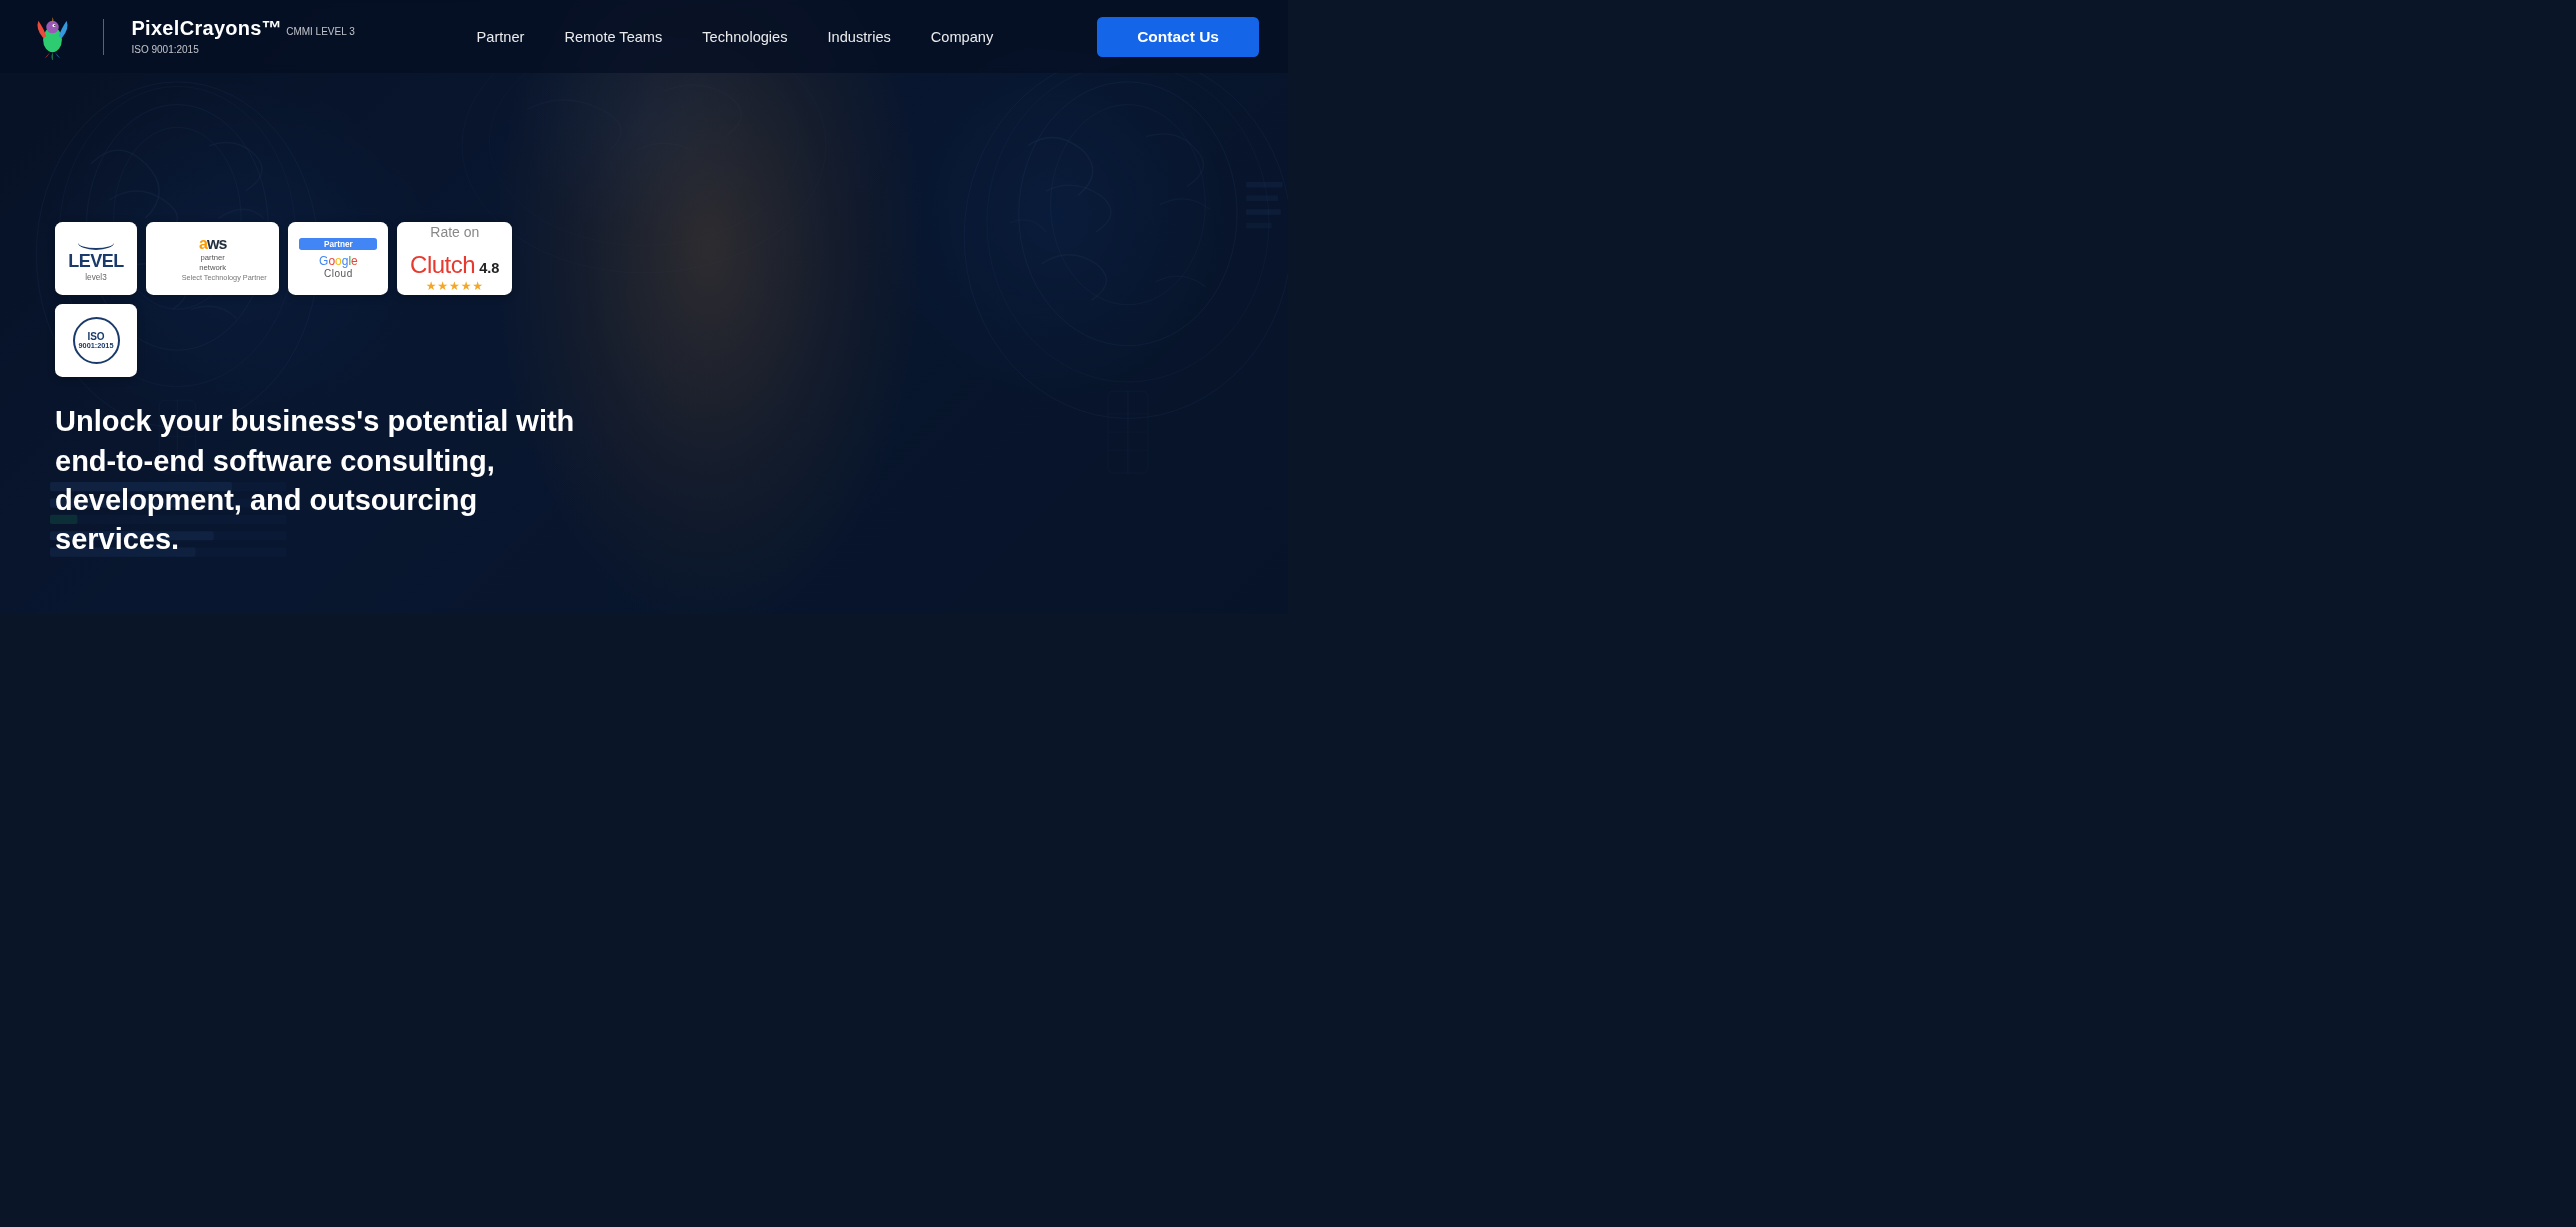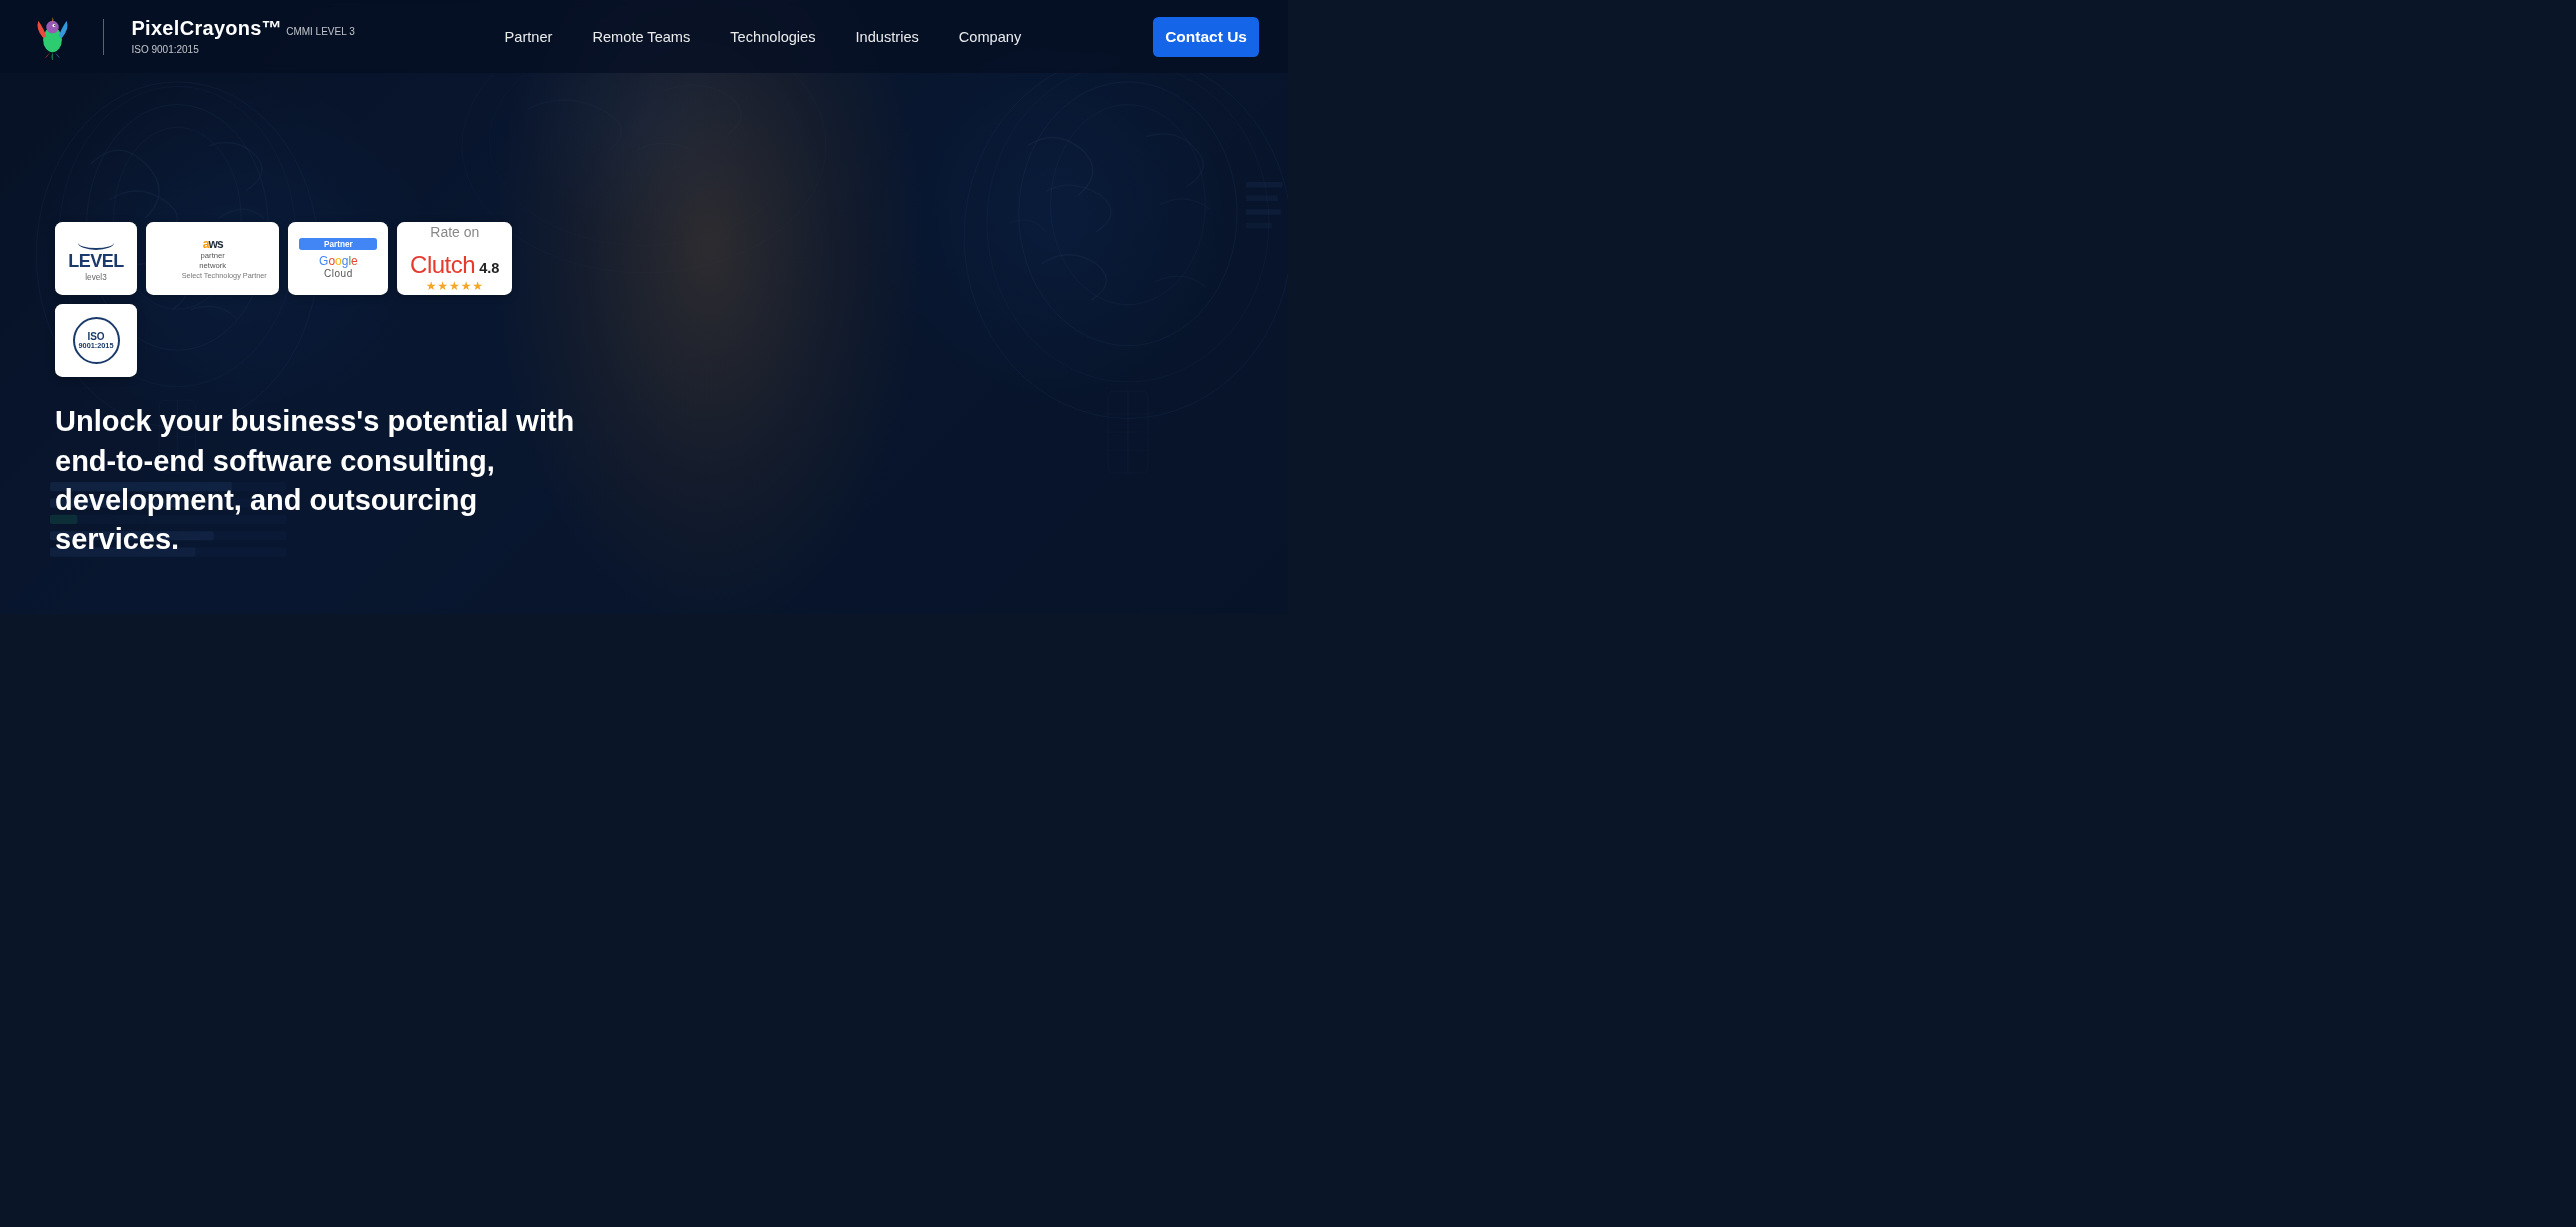--- a/index.html
+++ b/index.html
@@ -107,21 +107,21 @@
       white-space: nowrap;
       transition: color 0.2s;
     }
 
     .nav-contact-btn {
       margin-left: 18px;
       background: #1565e8;
       color: #fff;
       border: none;
       border-radius: 5.5px;
-      padding: 11px 12px;
+      padding: 11px 40px;
       font-size: 15.5px;
       font-weight: 600;
       cursor: pointer;
       white-space: nowrap;
       transition: background 0.2s;
     }
 
     
     .hero-content {
       position: absolute;
@@ -176,21 +176,21 @@
     .cmmi-arc {
       width: 36px;
       height: 14.6px;
       border-bottom: 2.7px solid #1a3a6b;
       border-radius: 50%;
       margin: 0 auto 1.8px;
     }
 
     
     .aws-logo {
-      font-size: 12px;
+      font-size: 16px;
       font-weight: 900;
       color: #232f3e;
       letter-spacing: -0.9px;
     }
 
     .aws-sub {
       font-size: 7.7px;
       color: #555;
       text-align: center;
       line-height: 1.3;

